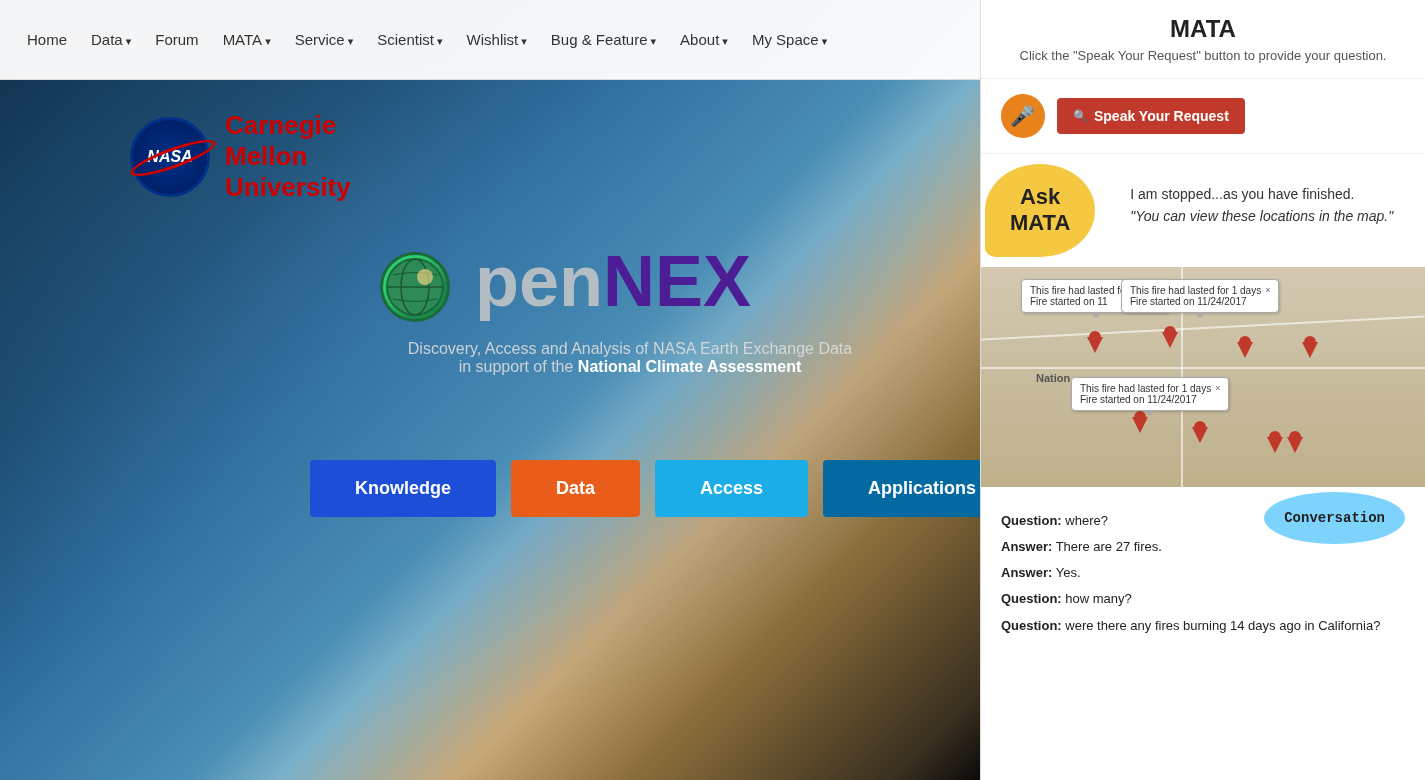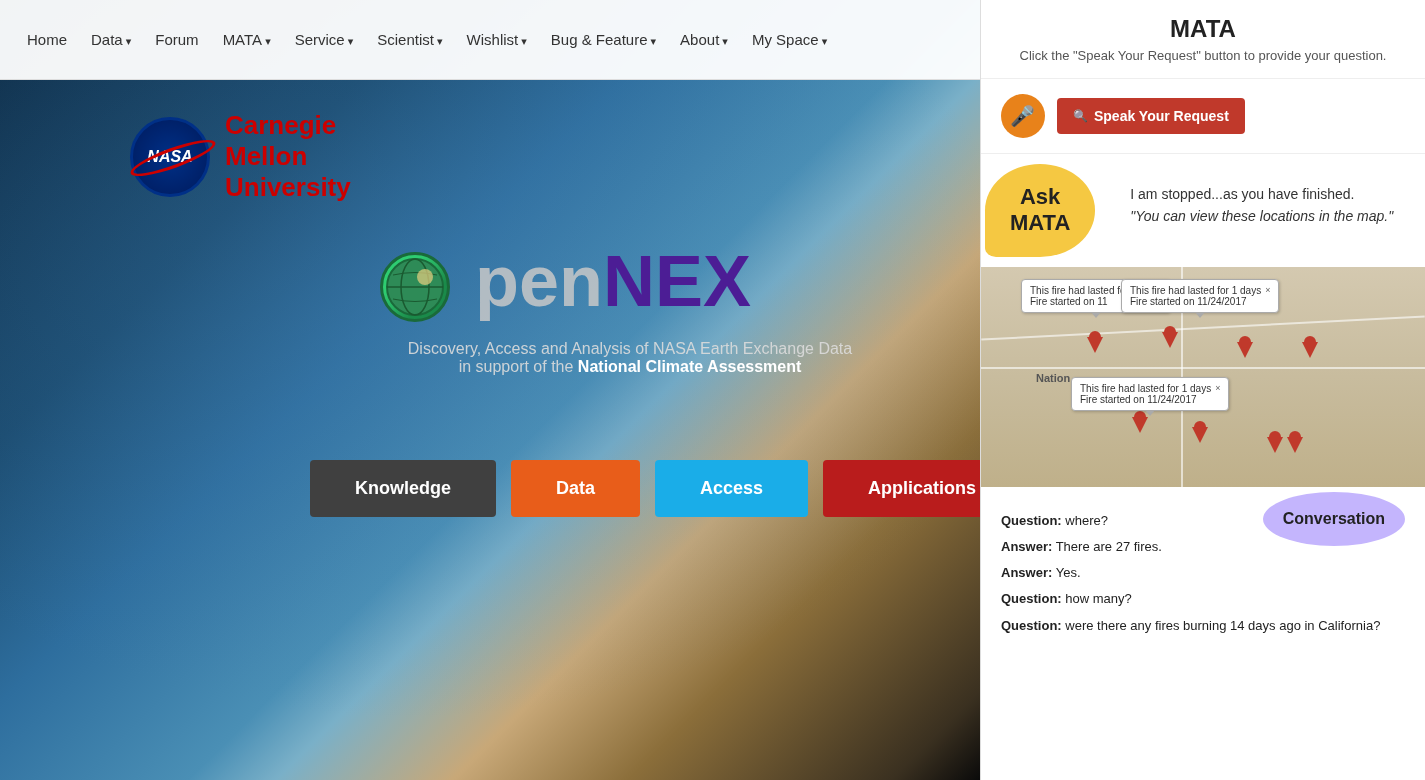--- a/index.html
+++ b/index.html
@@ -148,24 +148,24 @@
     }
     .action-btn {
       padding: 18px 45px;
       font-size: 18px;
       font-weight: bold;
       color: white;
       border: none;
       cursor: pointer;
       border-radius: 4px;
     }
-    .btn-knowledge { background: #404040; text-align: right; }
+    .btn-knowledge { background: #1d4ed8; text-align: right; }
     .btn-data { background: #e85d1a; }
     .btn-access { background: #1aade8; }
-    .btn-applications { background: #b91c1c; text-align: center; }
+    .btn-applications { background: #0369a1; text-align: center; }
 
     
     #right-panel {
       position: absolute;
       top: 0; right: 0;
       width: 445px; height: 780px;
       background: white;
       border-left: 1px solid #ddd;
       overflow-y: auto;
       z-index: 20;
@@ -342,30 +342,31 @@
       color: #555;
       font-weight: bold;
     }
 
     
     #conversation-section {
       padding: 15px 20px;
       position: relative;
     }
     .conversation-bubble {
-      background: #c4b5fd;
+      background: #7dd3fc;
       border-radius: 50%;
       padding: 18px 20px;
-      font-size: 16px;
+      font-size: 14px;
       font-weight: bold;
       color: #222;
       display: inline-block;
       position: absolute;
       right: 20px;
       top: 5px;
+      font-family: Liberation Mono, monospace;
     }
     .conversation-items {
       margin-top: 10px;
     }
     .conv-item {
       font-size: 13px;
       color: #222;
       margin-bottom: 8px;
       line-height: 1.4;
     }

